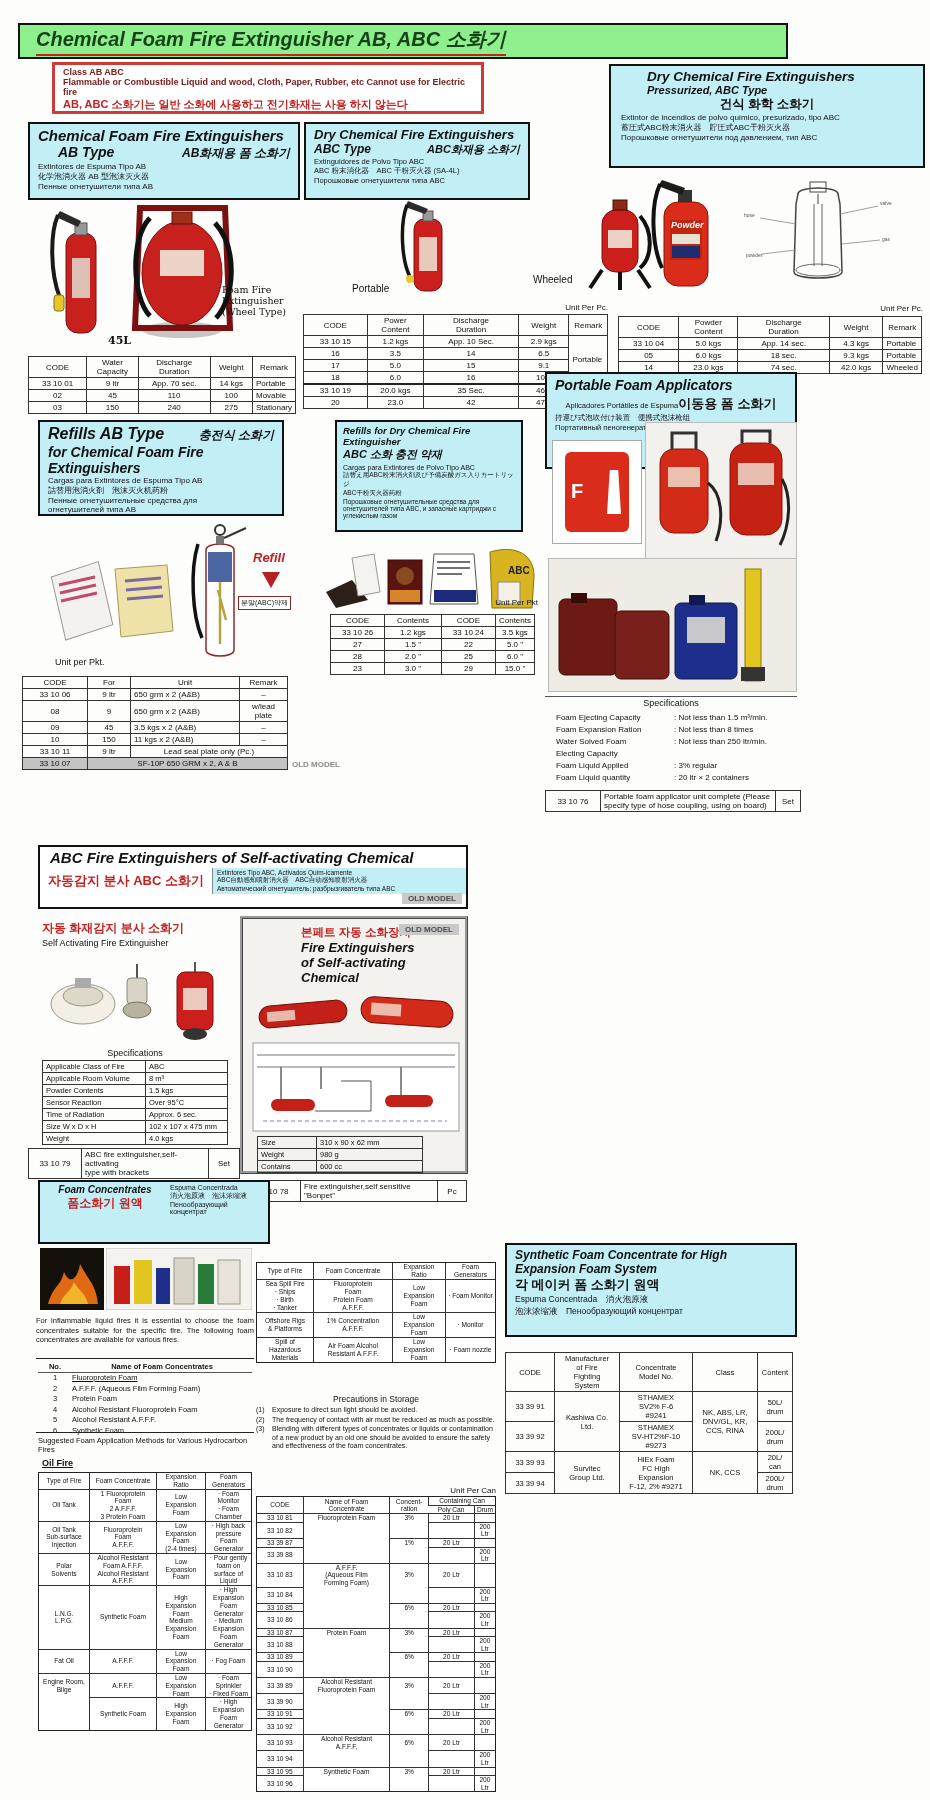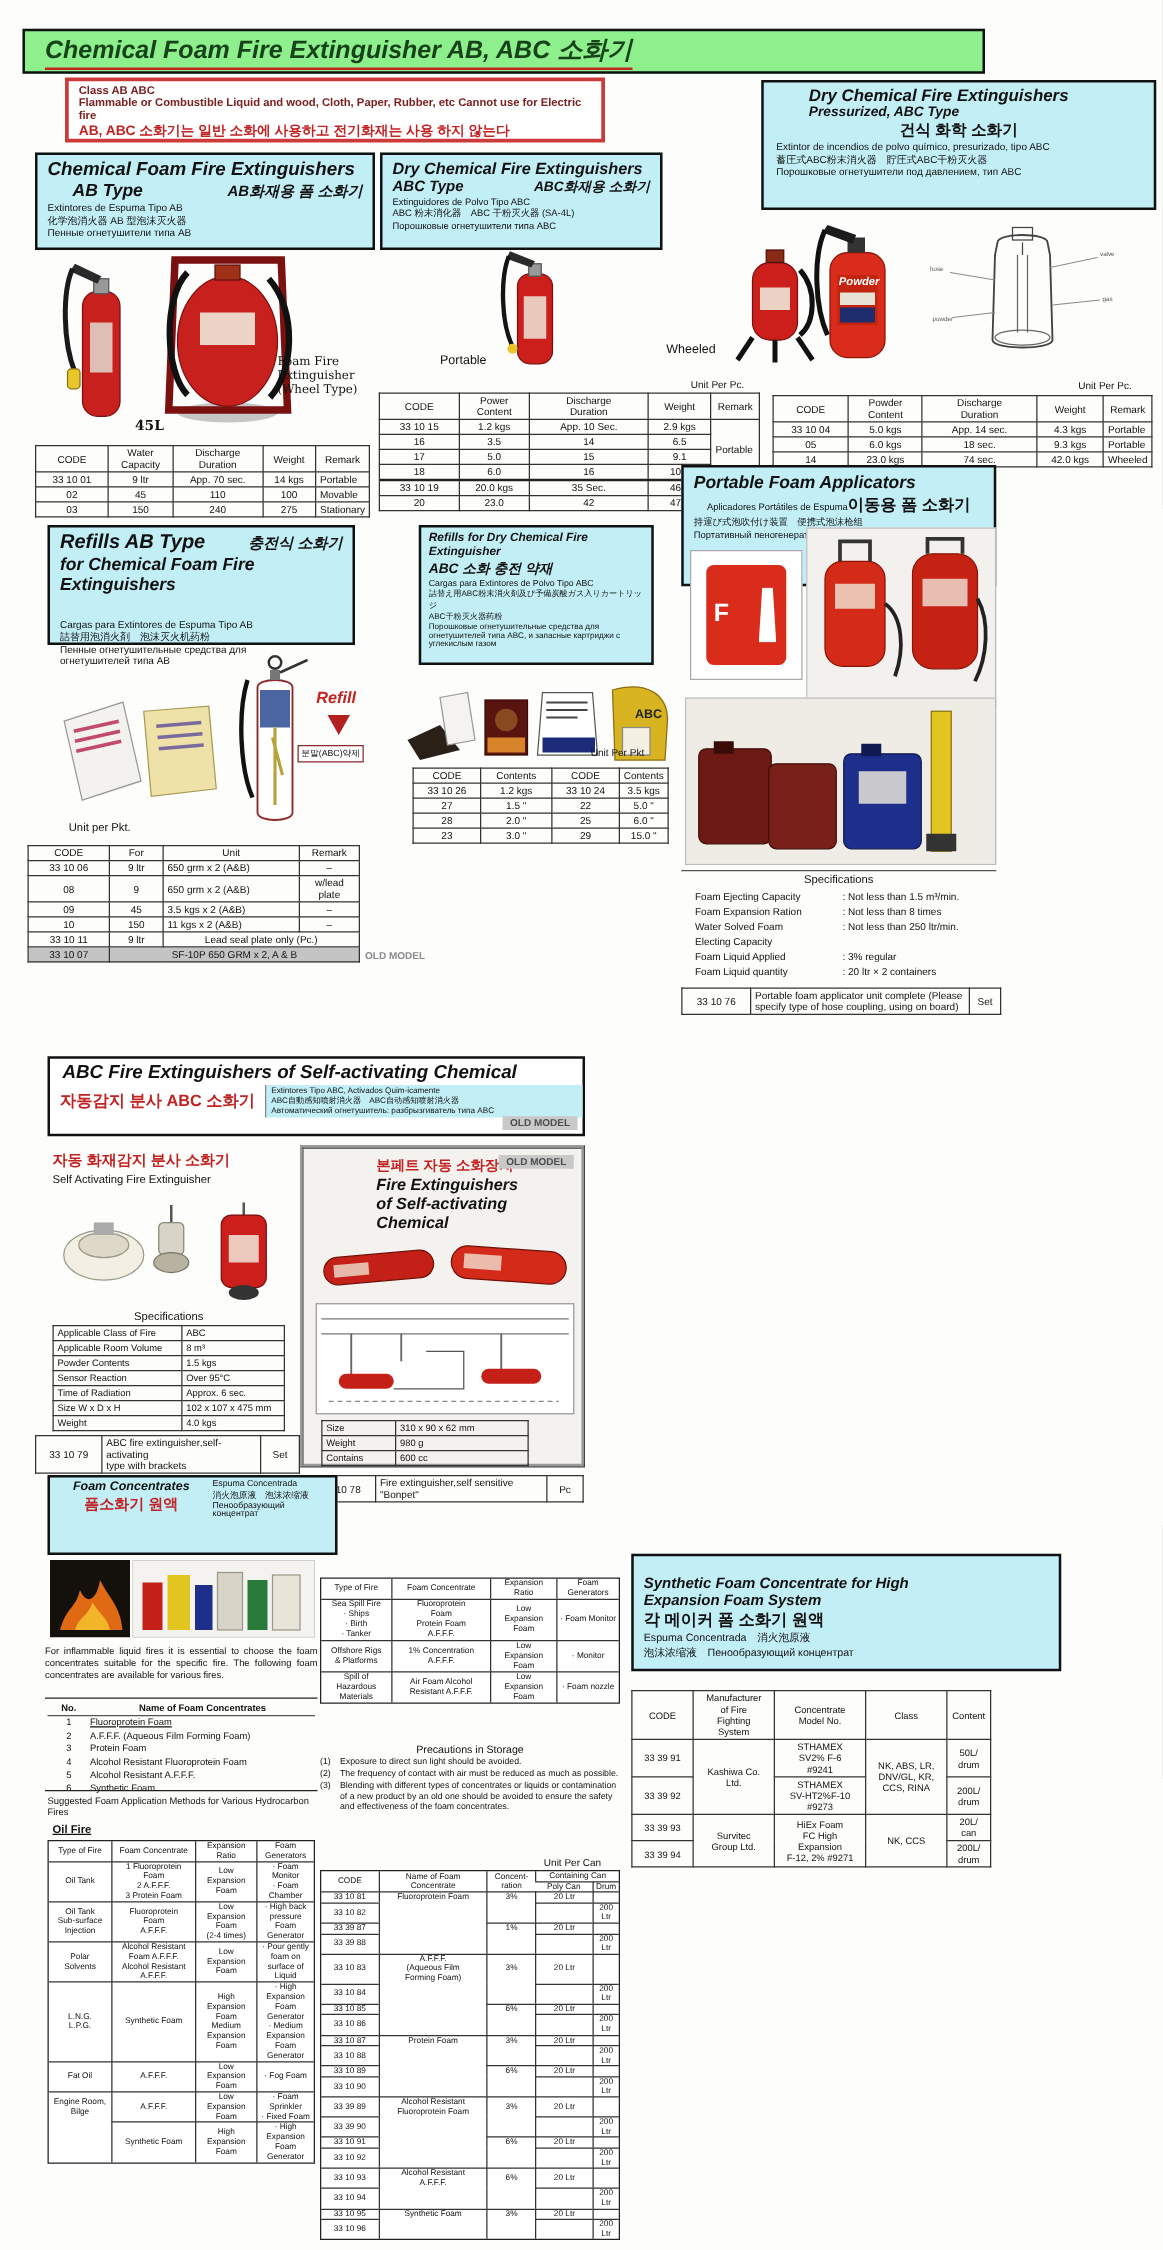--- a/index.html
+++ b/index.html
@@ -14,21 +14,21 @@
   .tb th,.tb td{border:1px solid #333;padding:1px 3px;white-space:pre-line;vertical-align:middle;text-align:center;font-weight:normal}
   .tb td.l,.tb th.l{text-align:left}
   .code{font-weight:bold;text-align:right;padding-right:4px}
   .mgrid{border-collapse:separate;border-spacing:0;border:1.5px solid #222;background:#fff}
   .mgrid th,.mgrid td{border-top:1px solid #333;border-left:1px solid #333;padding:0 2px;white-space:pre-line;text-align:center;vertical-align:middle;font-weight:normal}
   .mgrid tr:first-child th{border-top:0}
   .mgrid th:first-child,.mgrid td:first-child{border-left:0}
   #bigtbl td:nth-child(2).blank,#bigtbl td:nth-child(3).blank{border-top:0}
   .oil td:first-child.blank{border-top:0}
   .gray-label{background:#c9c9c9;color:#4c4c4c;font-weight:bold;padding:1px 6px;font-size:9px}
-  .unit-label{font-size:8px;text-align:center}
+  .unit-label{font-size:8px;text-align:right}
   .serif{font-family:"DejaVu Serif",serif}
   .photo{background:#f2f0ec;border:1px solid #bbb}
   svg{display:block}
 </style>
 </head>
 <body>
 
 <div id="page">
 
   <div class="sec" style="left:18px;top:23px;width:770px;height:36px;background:#8df08d;border:2px solid #111;display:flex;align-items:center;padding-left:16px;box-sizing:border-box">
@@ -267,21 +267,21 @@
       </tbody>
   </table>
   <div class="sec" style="left:618px;top:386px;font-size:7.5px">Name of Mfr.: Hatsuta Seisakusho Co. Ltd.</div>
 
   <div class="sec cyan" style="left:38px;top:420px;width:246px;height:96px;padding:3px 8px">
     <div style="display:flex;justify-content:space-between;align-items:baseline">
       <span class="bi" style="font-size:16px">Refills AB Type</span>
       <span class="bi" style="font-size:12px">충전식 소화기</span>
     </div>
     <div class="bi" style="font-size:14px">for Chemical Foam Fire Extinguishers</div>
-    <div style="font-size:8px;margin-top:20px">Cargas para Extintores de Espuma Tipo AB</div>
+    <div style="font-size:8px;margin-top:0">Cargas para Extintores de Espuma Tipo AB</div>
     <div style="font-size:8px">詰替用泡消火剤　泡沫灭火机药粉</div>
     <div style="font-size:8px;white-space:pre-line">Пенные огнетушительные средства для
 огнетушителей типа AB</div>
   </div>
 
   <svg class="sec" style="left:45px;top:545px" width="140" height="100" viewBox="0 0 140 100">
     <path d="M8 30 L56 18 L66 82 L18 94 Z" fill="#f4f2ee" stroke="#999" transform="rotate(-4 35 55)"></path>
     <path d="M14 40 L50 32 M15 48 L51 40 M16 56 L52 48" stroke="#c24a6a" stroke-width="3"></path>
     <path d="M70 24 L122 20 L128 86 L76 92 Z" fill="#efe2a8" stroke="#a89a55"></path>
     <path d="M80 36 L116 33 M81 45 L117 42 M82 54 L118 51" stroke="#7b6a9c" stroke-width="3"></path>
@@ -992,21 +992,21 @@
         <tr style="">
         <td class="code">33 10 96</td>
         <td class="l blank"></td>
         <td class="blank"></td>
         <td class="blank"></td>
         <td>200 Ltr</td>
       </tr>
       </tbody>
   </table>
 
-  <div class="sec cyan" style="left:505px;top:1243px;width:344px;height:94px;padding:14px 8px">
+  <div class="sec cyan" style="left:505px;top:1243px;width:292px;height:94px;padding:3px 8px">
     <div class="bi" style="font-size:12px;white-space:pre-line">Synthetic Foam Concentrate for High
 Expansion Foam System</div>
     <div style="font-size:13px;font-weight:bold">각 메이커 폼 소화기 원액</div>
     <div style="font-size:8.5px">Espuma Concentrada　消火泡原液</div>
     <div style="font-size:8.5px">泡沫浓缩液　Пенообразующий концентрат</div>
   </div>
   <table class="sec tb" style="left:505px;top:1352px;width:288px;font-size:7.5px;line-height:9px">
     <thead>
         <tr>
       <th style="width:42px">CODE</th>

